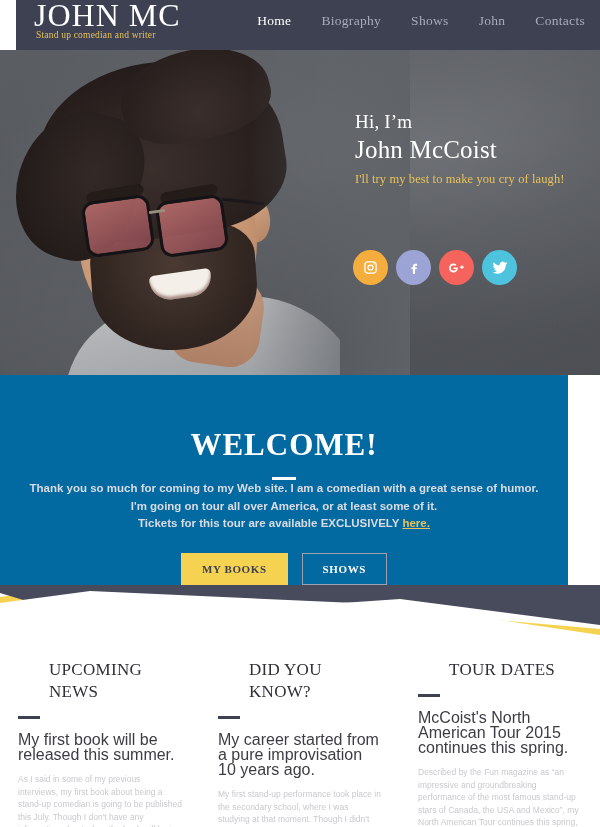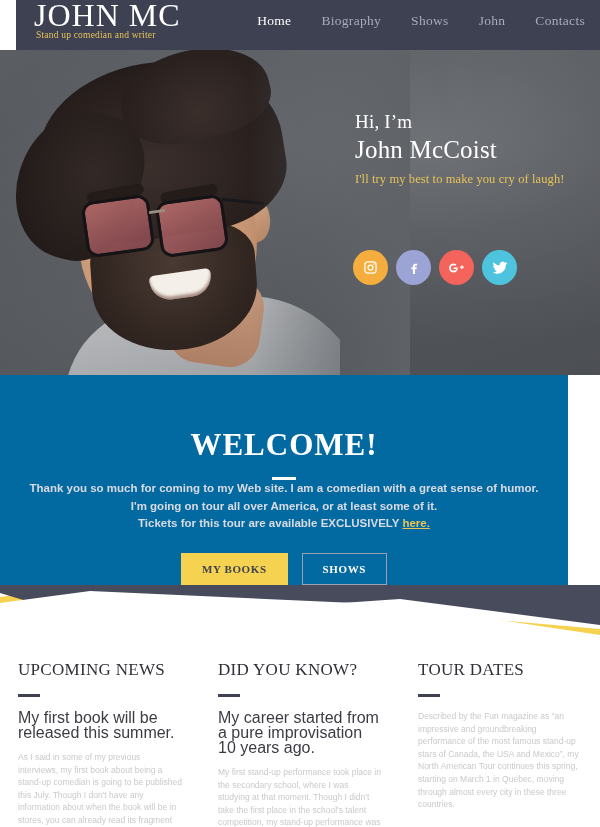--- a/index.html
+++ b/index.html
@@ -198,21 +198,21 @@
   .zig svg { display:block; }
 
   
   .cols {
     position:absolute; top:645px; left:0; width:600px; height:182px;
     display:flex; background:#ffffff;
   }
   .col { width:200px; padding:14px 18px 0 18px; }
   .col-title {
     font-family:"Liberation Serif", serif;
-    font-size:17px; color:#2f3038; line-height:22px; letter-spacing:.3px;
+    font-size:17px; color:#2f3038; line-height:22px; letter-spacing:.3px;margin-left:31px;
   }
   .divider-c { width:22px; height:3px; background:#3d4152; margin:13px 0 13px; }
   .col-lead {
     font-size:16px; color:#3c3d44; line-height:15px;
     font-family:"Liberation Sans", sans-serif;
   }
   .col-body {
     margin-top:11px; font-size:8.5px; color:#c9cacd; line-height:12.6px;
     font-family:"Liberation Sans", sans-serif;
   }
@@ -325,15 +325,16 @@
   </div>
   <div class="col">
     <div class="col-title">DID YOU KNOW?</div>
     <div class="divider-c"></div>
     <div class="col-lead">My career started from a pure improvisation 10 years ago.</div>
     <div class="col-body">My first stand-up performance took place in the secondary school, where I was studying at that moment. Though I didn't take the first place in the school's talent competition, my stand-up performance was awarded with Sympathy Prize of Viewers.</div>
   </div>
   <div class="col">
     <div class="col-title">TOUR DATES</div>
     <div class="divider-c"></div>
+    <div class="col-lead">McCoist's North American Tour 2015 continues this spring.</div>
     <div class="col-body">Described by the Fun magazine as “an impressive and groundbreaking performance of the most famous stand-up stars of Canada, the USA and Mexico”, my North American Tour continues this spring, starting on March 1 in Quebec, moving through almost every city in these three countries.</div>
   </div>
 </div>
 
 </body></html>

